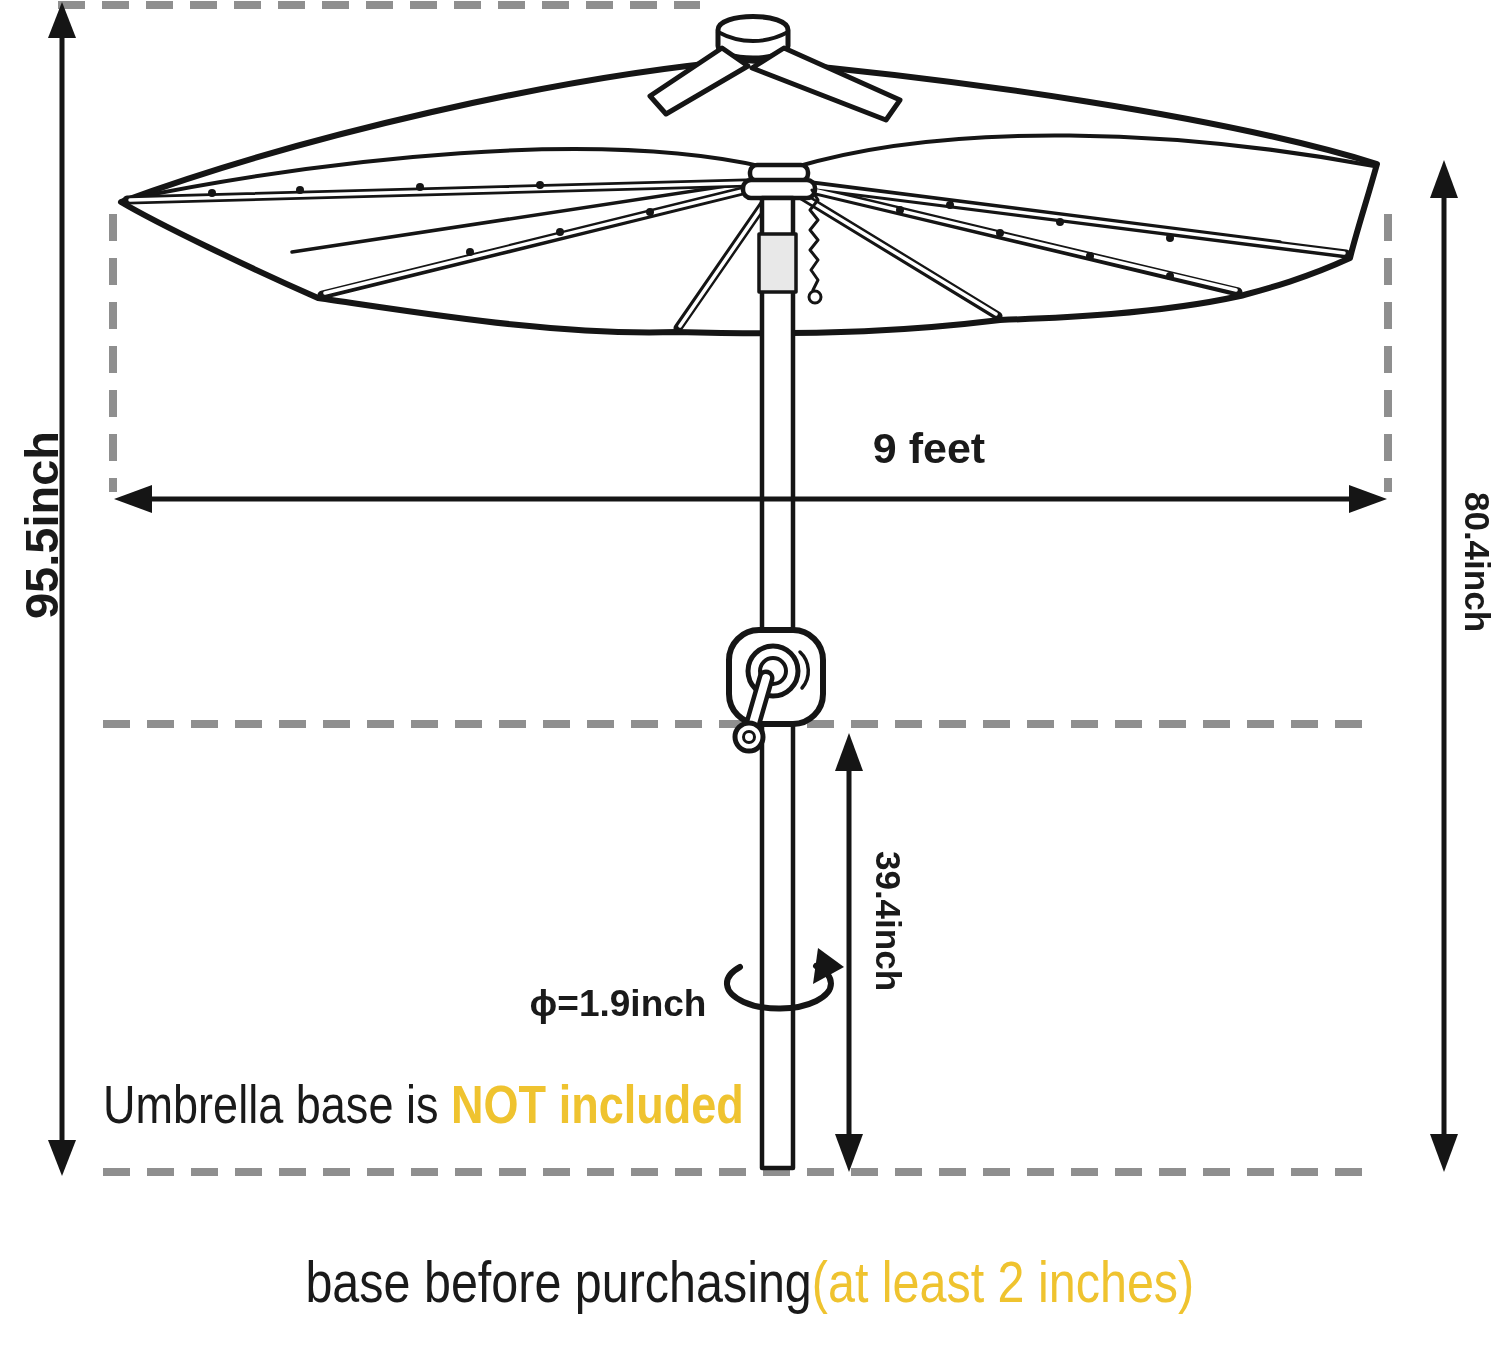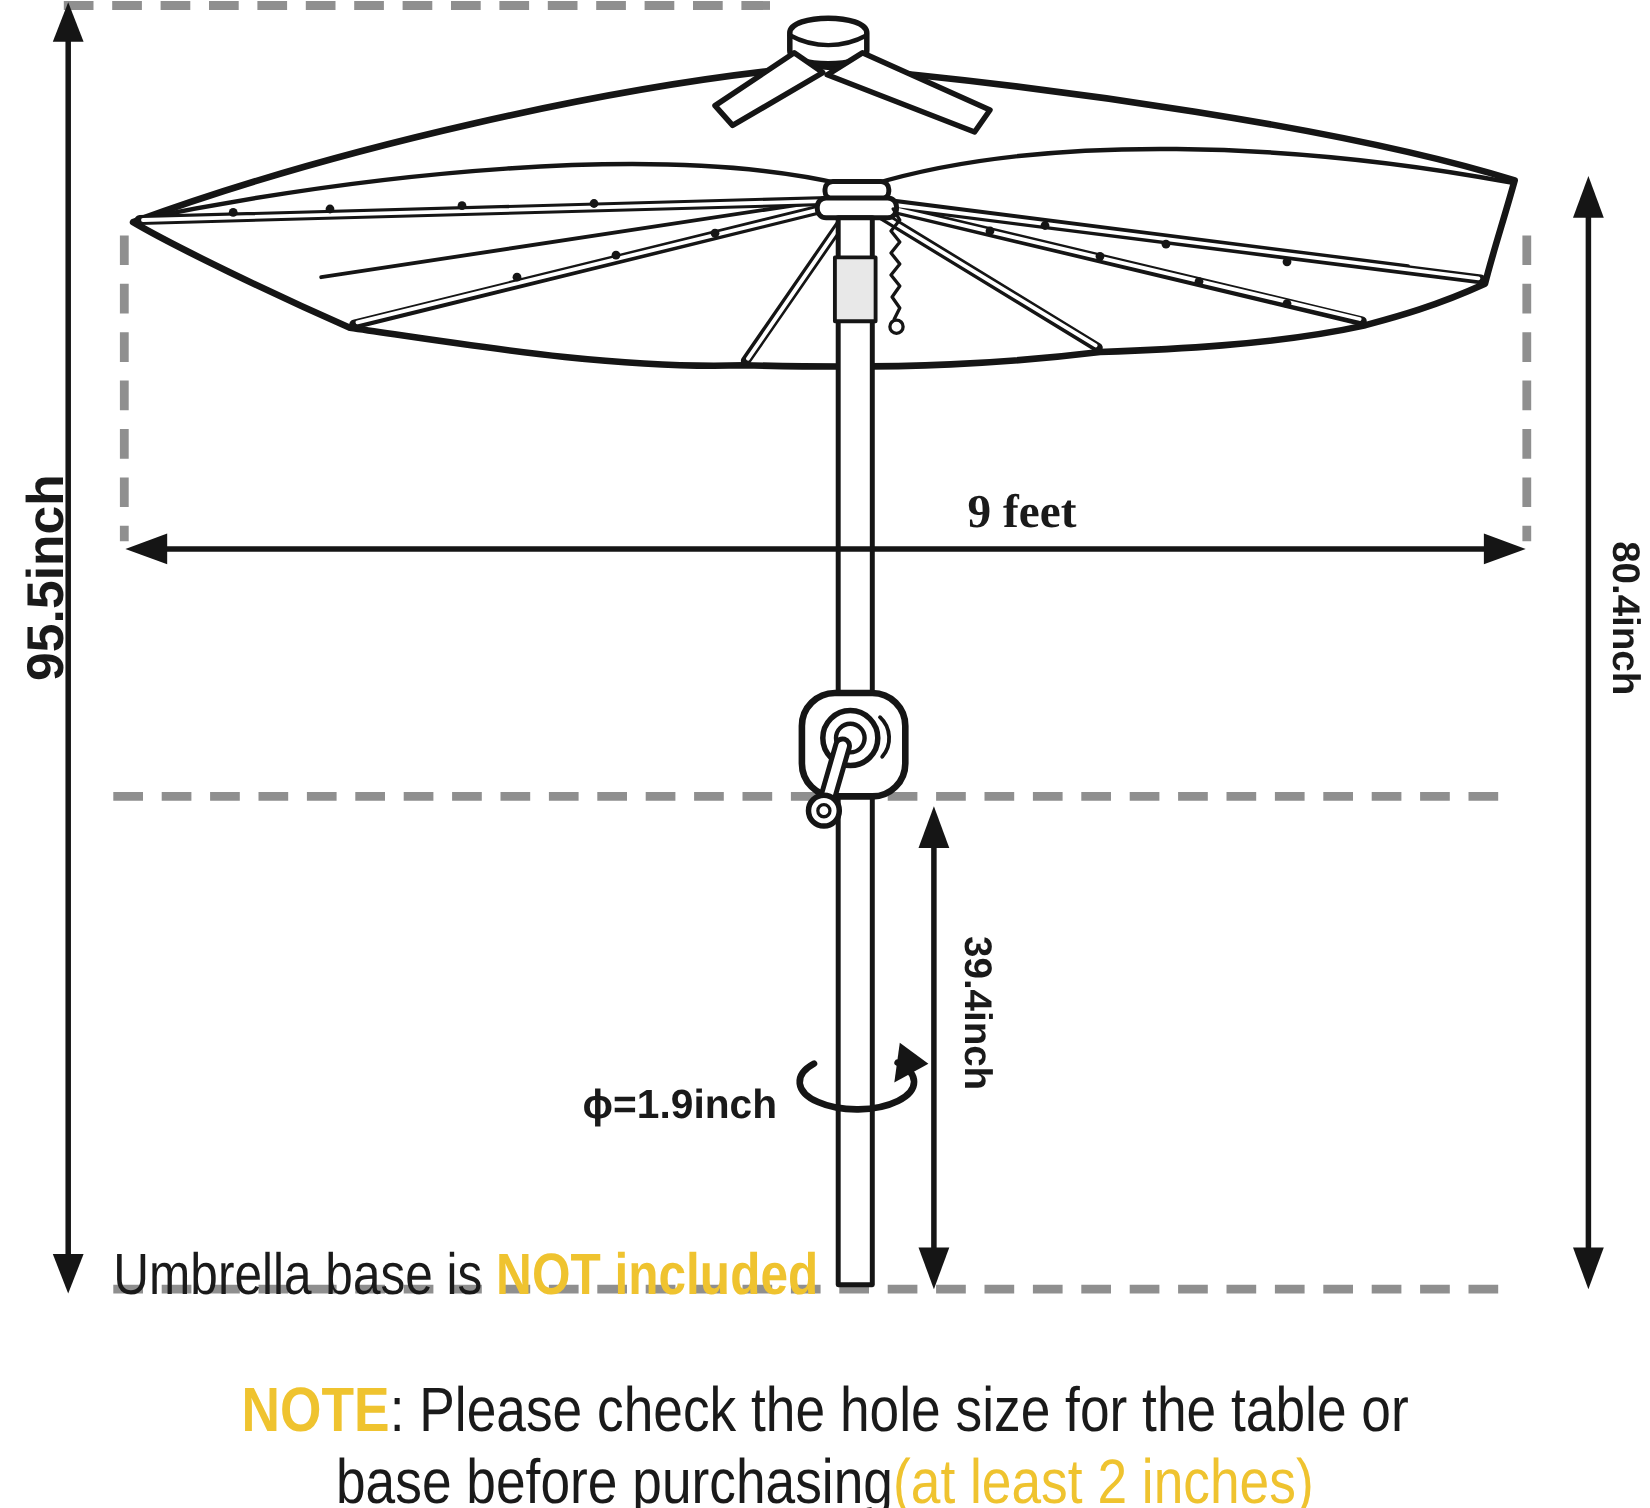--- a/index.html
+++ b/index.html
@@ -10,21 +10,21 @@
   #art{position:absolute;left:0;top:0;width:1500px;height:1371px;}
   .lbl{position:absolute;white-space:nowrap;color:#1a1a1a;}
   .dim{font-weight:700;}
   .center-anchor{transform:translate(-50%,-50%);}
   .rot-ccw{transform:translate(-50%,-50%) rotate(-90deg);}
   .rot-cw{transform:translate(-50%,-50%) rotate(90deg);}
   .fs-total{font-size:47px;}
   .fs-canopy{font-size:43px;}
   .fs-side{font-size:35px;}
   .fs-pole{font-size:37px;margin-top:36px;}
-  .base-note{left:103px;top:1128px;font-size:53px;}
+  .base-note{left:103px;top:1074px;font-size:53px;}
   .condense{display:inline-block;transform:scaleX(0.85);transform-origin:left center;}
   .condense-c{display:inline-block;transform:scaleX(0.85);transform-origin:center center;}
   .yellow{color:#EFC32F;}
   .bold{font-weight:700;}
   .footer{position:absolute;left:0;top:1250px;width:1500px;text-align:center;font-size:57px;line-height:65px;}
 </style>
 </head>
 <body>
 
 <div id="stage">
@@ -160,28 +160,27 @@
       <g>
         <line x1="849" y1="743" x2="849" y2="1162"></line>
         <polygon points="849,733 835,771 863,771" stroke="none"></polygon>
         <polygon points="849,1172 835,1134 863,1134" stroke="none"></polygon>
       </g>
     </g>
   </svg>
 
   <div class="lbl dim fs-total rot-ccw" style="left:41px;top:525px;">95.5inch</div>
 
-  <div class="lbl dim fs-canopy center-anchor" style="left:929px;top:466px;font-family:Liberation Serif, serif;">9 feet</div>
+  <div class="lbl dim fs-canopy center-anchor" style="left:929px;top:448px;">9 feet</div>
 
   <div class="lbl dim fs-side rot-cw" style="left:1477px;top:562px;">80.4inch</div>
 
   <div class="lbl dim fs-side rot-cw" style="left:888px;top:921px;">39.4inch</div>
 
   <div class="lbl dim fs-pole center-anchor" style="left:618px;top:968px;">ϕ=1.9inch</div>
 
   <div class="lbl base-note"><span class="condense"><span>Umbrella base is </span><span class="yellow bold">NOT included</span></span></div>
 
   <div class="footer">
-    <div><span class="condense-c"><span class="yellow bold">NOTE</span><span>: Please check the hole size for the table or</span></span></div>
     <div><span class="condense-c"><span>base before purchasing</span><span class="yellow">(at least 2 inches)</span></span></div>
   </div>
 
 </div>
 
 </body></html>

